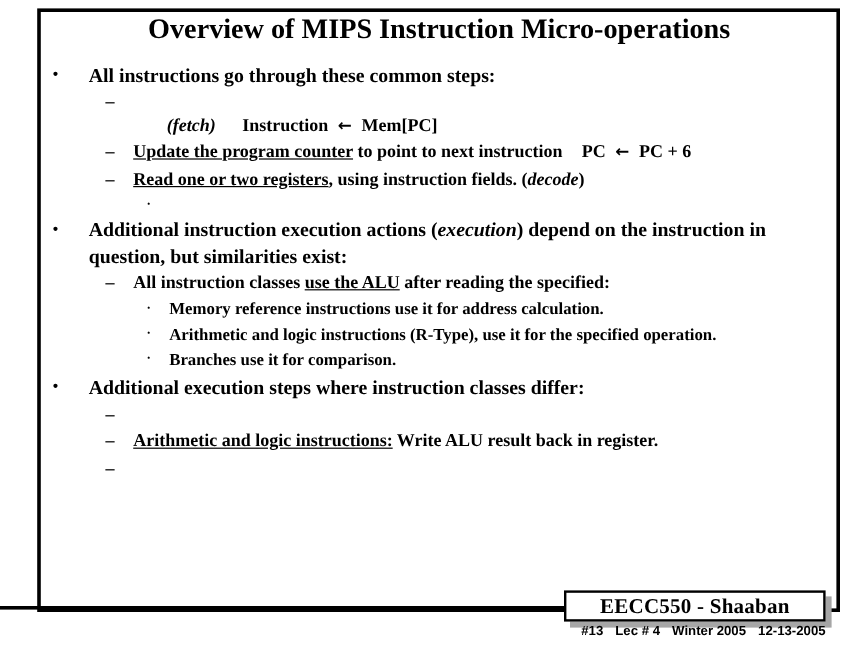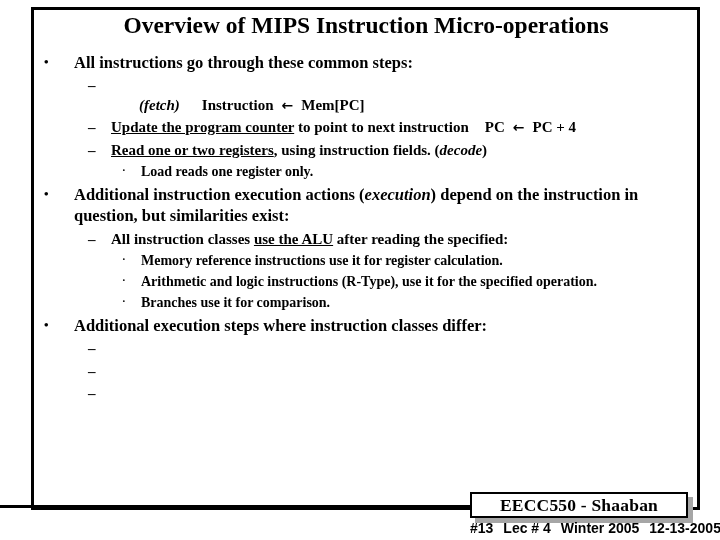--- a/index.html
+++ b/index.html
@@ -187,21 +187,21 @@
     white-space: nowrap;
     letter-spacing: 0.2px;
   }
 
   #badge-sub {
     position: absolute;
     left: 470px;
     top: 520px;
     width: 218px;
     text-align: right;
-    font-size: 14px;
+    font-size: 11px;
     font-weight: bold;
     white-space: nowrap;
     font-family: "Liberation Sans", sans-serif;
   }
   #badge-sub .gap {
     display: inline-block;
     width: 5px;
   }
 </style>
 </head>
@@ -221,46 +221,45 @@
     </div>
 
     <div class="row lvl2">
       <span class="bullet">–</span>
     </div>
 
     <div class="cont2"><span class="i">(fetch)</span><span class="sp-wide"></span><span>Instruction</span><span class="sp-sm"></span><span class="arrow">←</span><span class="sp-sm"></span><span>Mem[PC]</span></div>
 
     <div class="row lvl2">
       <span class="bullet">–</span>
-      <span class="btext"><span class="u">Update the program counter</span><span> to point to next instruction</span><span class="sp-sm"></span><span class="sp-sm"></span><span>PC</span><span class="sp-sm"></span><span class="arrow">←</span><span class="sp-sm"></span><span>PC + 4</span></span>
+      <span class="btext"><span class="u">Update the program counter</span><span> to point to next instruction</span><span class="sp-sm"></span><span class="sp-sm"></span><span>PC</span><span class="sp-sm"></span><span class="arrow">←</span><span class="sp-sm"></span><span>PC + 6</span></span>
     </div>
 
     <div class="row lvl2">
       <span class="bullet">–</span>
       <span class="btext"><span class="u">Read one or two registers</span><span>, using instruction fields. (</span><span class="i">decode</span><span>)</span></span>
     </div>
 
     <div class="row lvl3">
       <span class="bullet">·</span>
-      <span class="btext">Load reads one register only.</span>
     </div>
 
     <div class="row lvl1">
       <span class="bullet">•</span>
       <span class="btext"><span>Additional instruction execution actions (</span><span class="i">execution</span><span>) depend on the instruction in question, but similarities exist:</span></span>
     </div>
 
     <div class="row lvl2">
       <span class="bullet">–</span>
       <span class="btext"><span>All instruction classes </span><span class="u">use the ALU</span><span> after reading the specified:</span></span>
     </div>
 
     <div class="row lvl3">
       <span class="bullet">·</span>
-      <span class="btext">Memory reference instructions use it for register calculation.</span>
+      <span class="btext">Memory reference instructions use it for address calculation.</span>
     </div>
 
     <div class="row lvl3">
       <span class="bullet">·</span>
       <span class="btext">Arithmetic and logic instructions (R-Type),  use it for the specified operation.</span>
     </div>
 
     <div class="row lvl3">
       <span class="bullet">·</span>
       <span class="btext">Branches use it for comparison.</span>
@@ -270,20 +269,21 @@
       <span class="bullet">•</span>
       <span class="btext">Additional execution steps where instruction classes differ:</span>
     </div>
 
     <div class="row lvl2">
       <span class="bullet">–</span>
     </div>
 
     <div class="row lvl2">
       <span class="bullet">–</span>
+      <span class="btext"><span class="u">Arithmetic and logic instructions:</span><span>  Write ALU result back in register.</span></span>
     </div>
 
     <div class="row lvl2">
       <span class="bullet">–</span>
     </div>
 
   </div>
 
   <div id="footer">
     <div id="badge-rule"></div>

